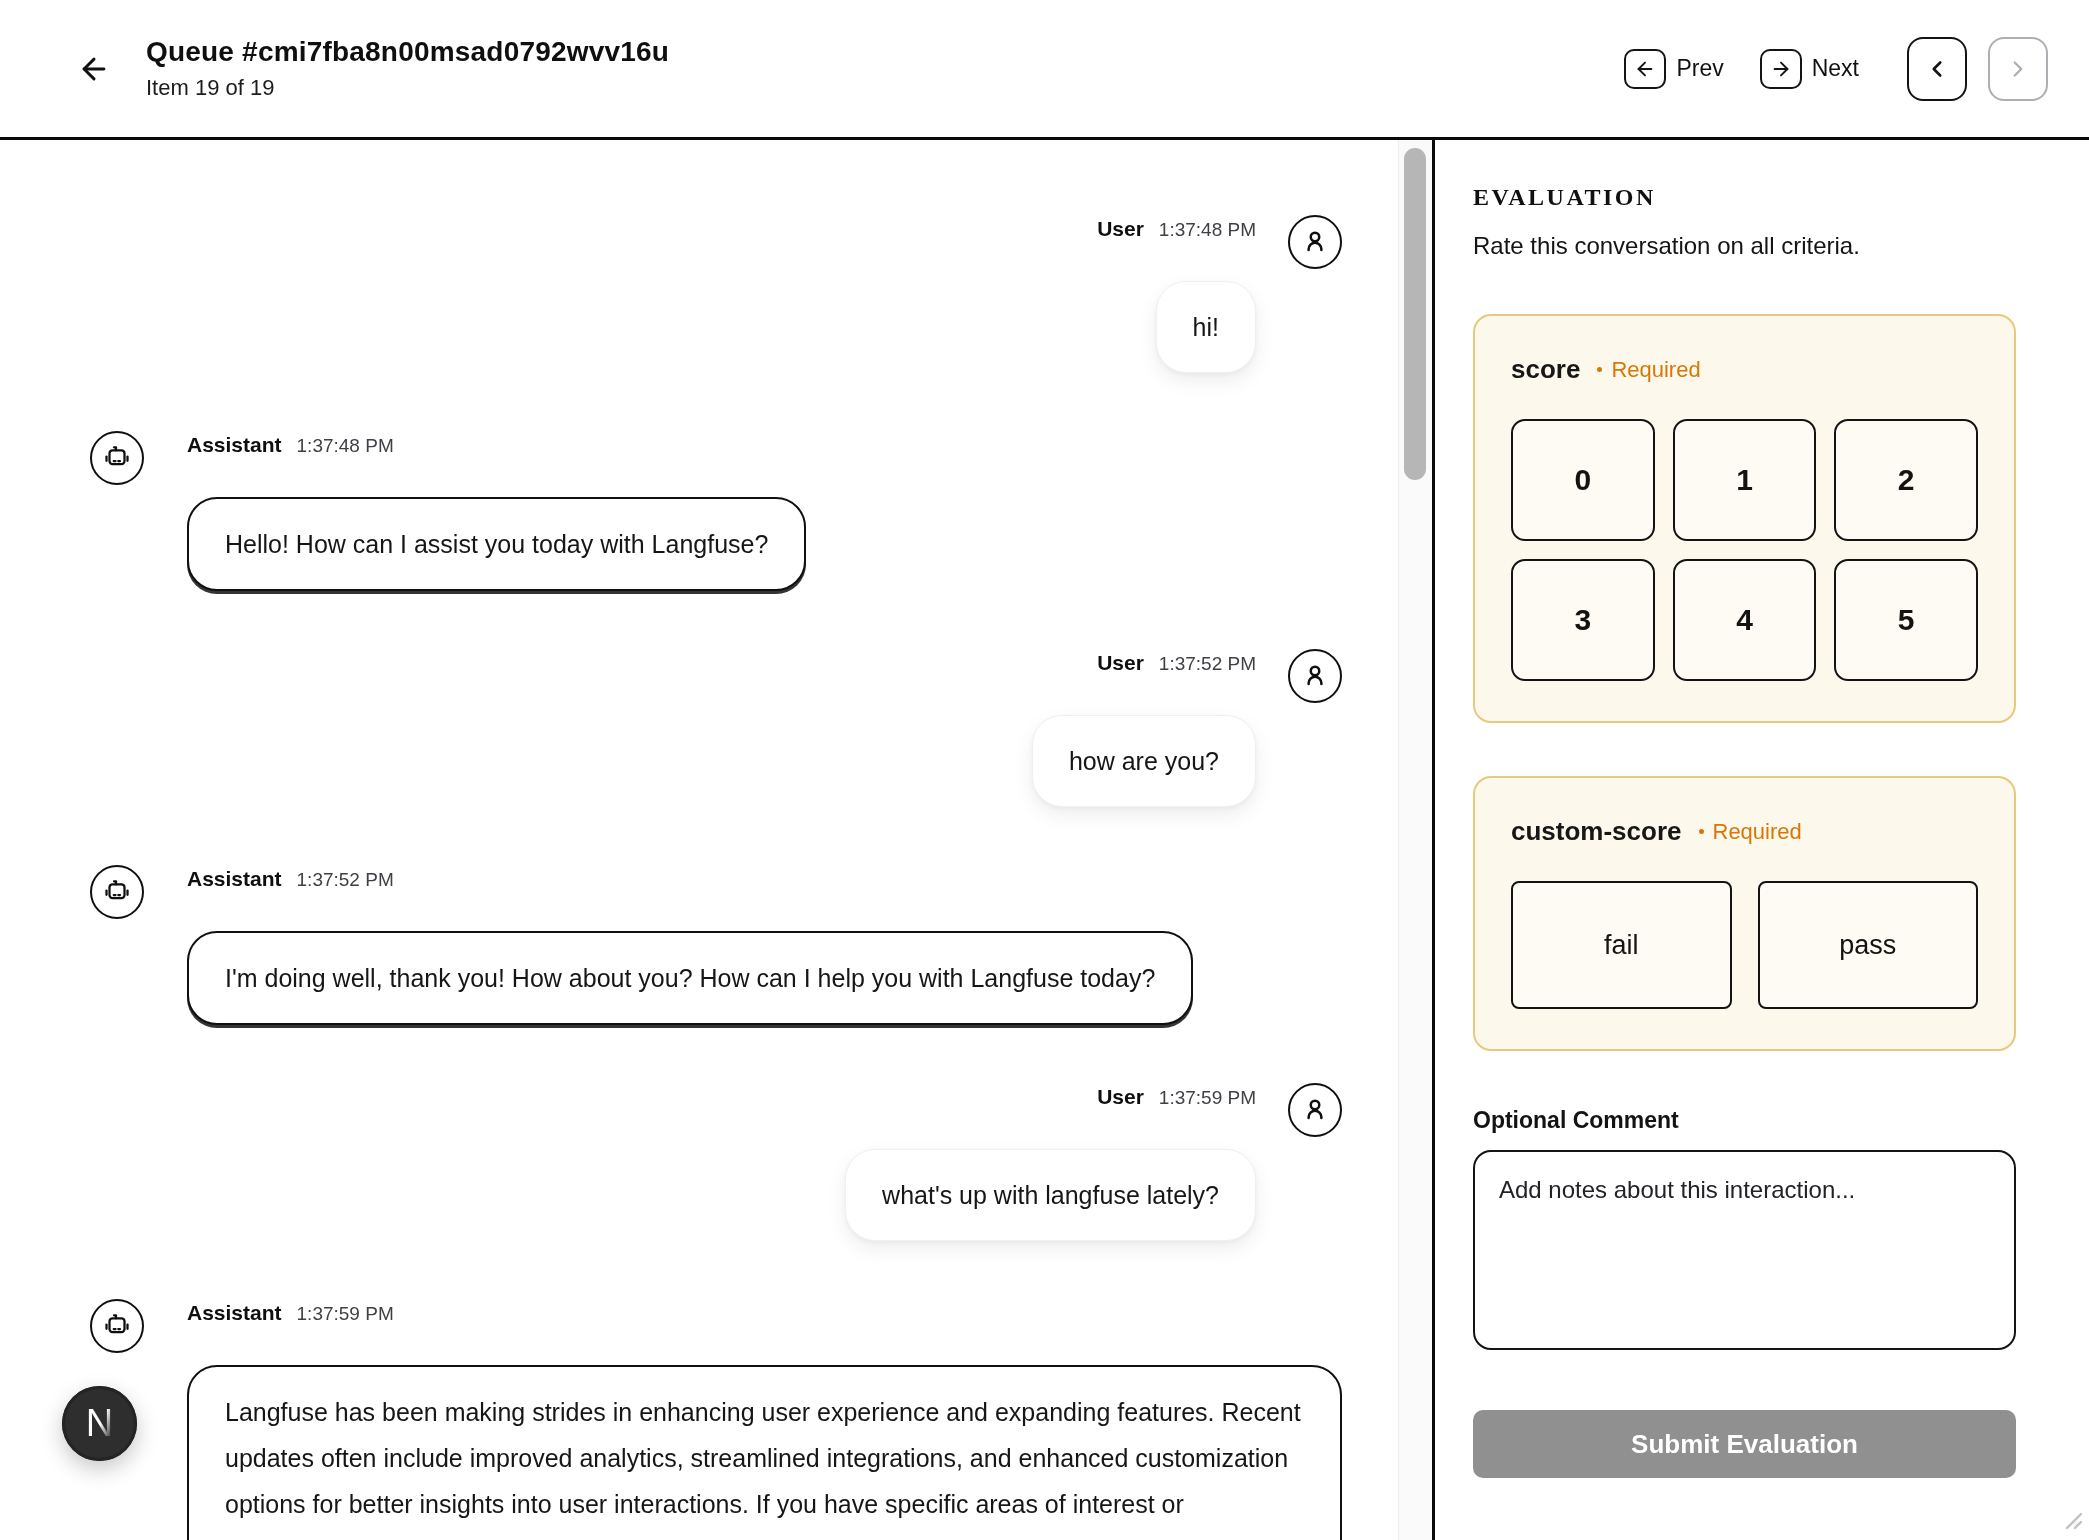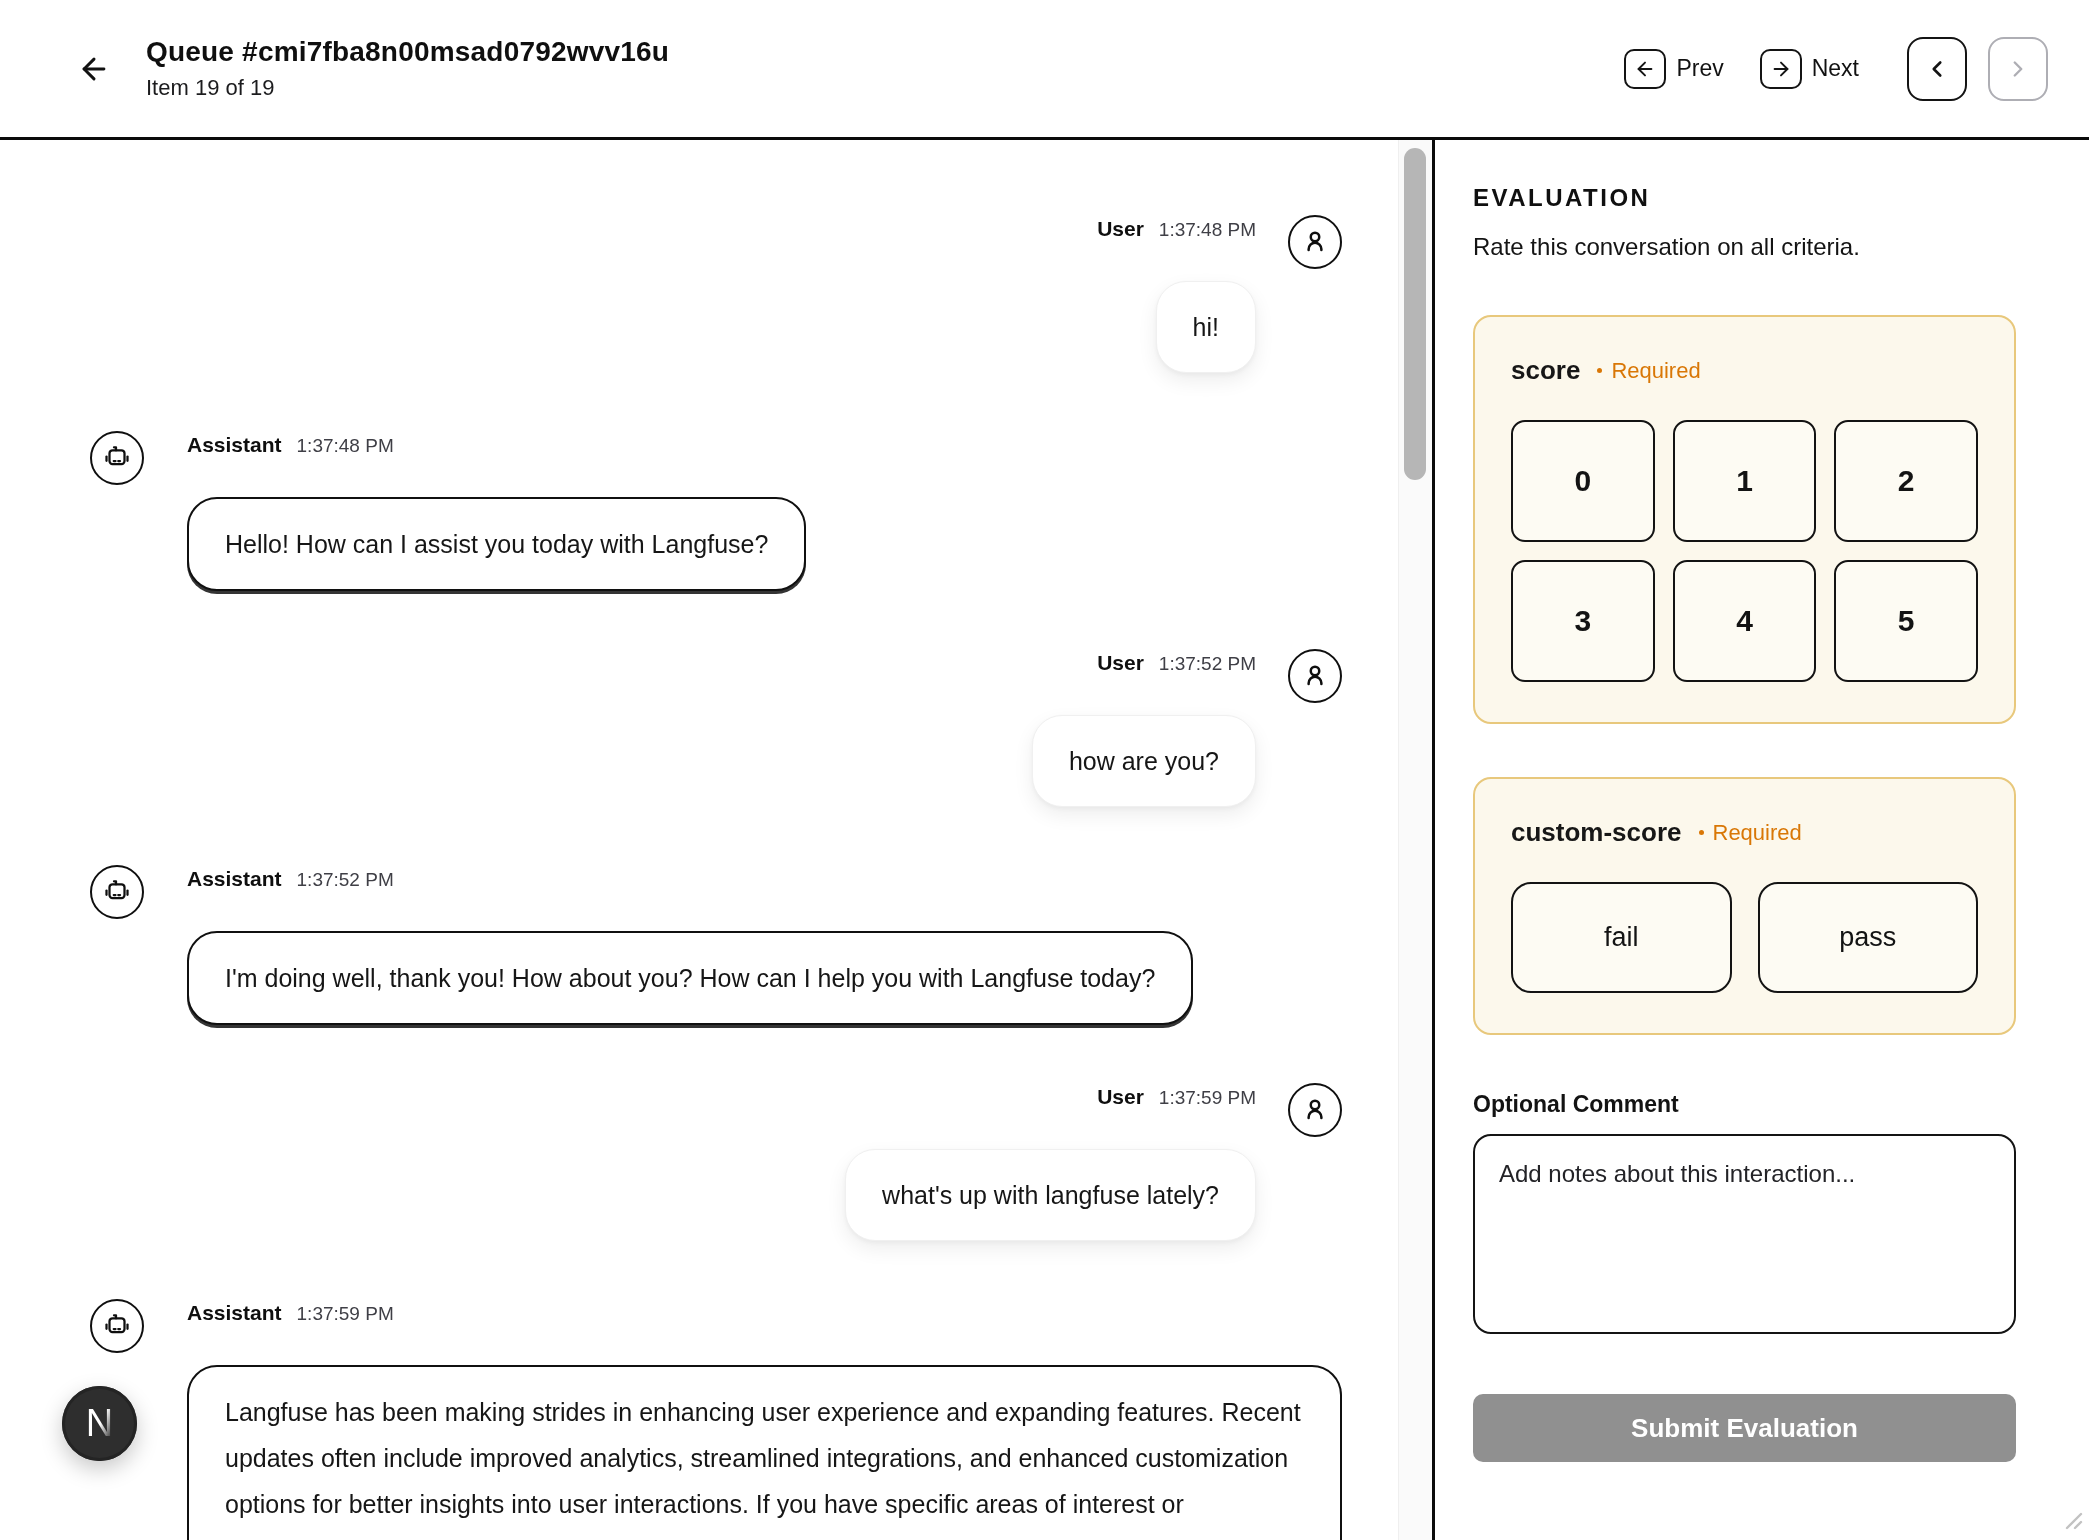--- a/index.html
+++ b/index.html
@@ -46,35 +46,35 @@
   .avatar{grid-area:av;width:54px;height:54px;border:2.5px solid #0f0f0f;border-radius:50%;background:#fff;display:grid;place-items:center;color:#0f0f0f;}
   .msg-head{grid-area:head;display:flex;align-items:baseline;gap:15px;margin-top:2px;}
   .msg.user .msg-head{margin-right:16px;margin-left:14px;}
   .msg-role{font-size:21px;font-weight:700;color:#0f0f0f;}
   .msg-time{font-size:19px;color:#3f3f46;}
   .bubble{grid-area:bubble;margin-top:12px;background:#fff;border-radius:30px;padding:22px 36px;font-size:25px;line-height:46px;color:#161616;max-width:1170px;}
   .msg.user .bubble{margin-right:16px;border:1px solid #f0f0f0;box-shadow:0 8px 20px rgba(0,0,0,.07),0 2px 4px rgba(0,0,0,.04);}
   .msg.assistant .bubble{border:2.5px solid #101010;box-shadow:0 3px 0 rgba(16,16,16,.85);}
 
   
-  .eval-title{font-size:24px;font-weight:700;letter-spacing:2.5px;color:#101010;}
+  .eval-title{font-size:24px;font-weight:700;letter-spacing:2.5px;color:#101010;font-family:Liberation Serif, serif;}
   .eval-sub{margin-top:21px;font-size:24px;color:#141414;}
   .crit-card{background:var(--card-bg);border:2px solid var(--card-border);border-radius:18px;padding:38px 36px 40px;}
   .crit-card.first{margin-top:54px;}
   .crit-card + .crit-card{margin-top:53px;}
   .crit-head{display:flex;align-items:center;}
   .crit-name{font-size:26px;font-weight:700;color:#171717;}
   .crit-req{display:flex;align-items:center;gap:9px;margin-left:17px;color:var(--accent);font-size:22px;}
   .req-dot{width:5px;height:5px;border-radius:50%;background:var(--accent);}
   .crit-options{display:grid;gap:18px;margin-top:34px;}
   .crit-options.cols-3{grid-template-columns:repeat(3,1fr);}
   .crit-options.cols-2{grid-template-columns:repeat(2,1fr);gap:26px;}
   .opt{background:#fdfbf3;border:2.5px solid #131313;border-radius:14px;font-family:inherit;color:#131313;cursor:pointer;display:grid;place-items:center;}
   .cols-3 .opt{height:122px;font-size:30px;font-weight:700;}
-  .cols-2 .opt{height:111px;font-size:27px;font-weight:500;border-radius:20px;}
+  .cols-2 .opt{height:128px;font-size:27px;font-weight:500;border-radius:8px;}
 
   .comment-label{margin-top:56px;font-size:23px;font-weight:700;color:#131313;}
   .comment-box{display:block;margin-top:16px;width:100%;height:200px;border:2.5px solid #141414;border-radius:18px;padding:24px 24px;font-family:inherit;font-size:24px;color:#b91c1c;resize:none;background:#fff;outline:none;}
   .comment-box::placeholder{color:#232327;opacity:1;}
   .submit-btn{margin-top:60px;width:100%;height:68px;background:var(--submit-bg);border:none;border-radius:10px;color:#fff;font-family:inherit;font-size:26px;font-weight:700;cursor:default;}
 
   
   .n-badge{position:absolute;left:62px;top:1386px;width:75px;height:75px;border-radius:50%;background:#2e2e2e;box-shadow:inset 0 0 0 3px #242424,0 8px 22px rgba(0,0,0,.22);display:grid;place-items:center;cursor:pointer;}
   .n-badge span{font-size:38px;font-weight:500;line-height:1;background:linear-gradient(115deg,#ffffff 52%,rgba(255,255,255,.18) 86%);-webkit-background-clip:text;background-clip:text;color:transparent;transform:translateY(-1px);}
   .grip{position:absolute;right:6px;bottom:10px;width:26px;height:26px;color:#c2c2c2;}

